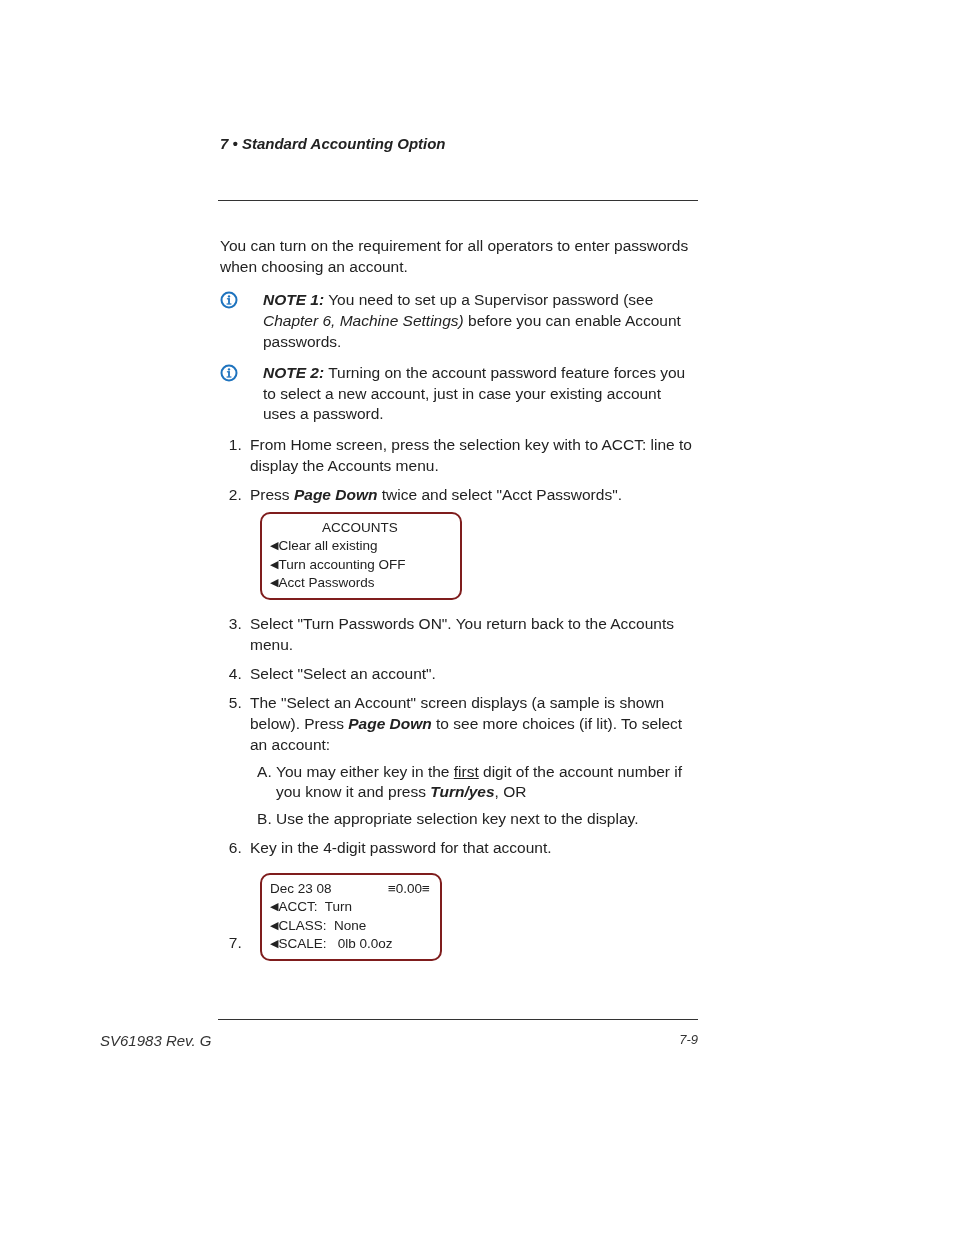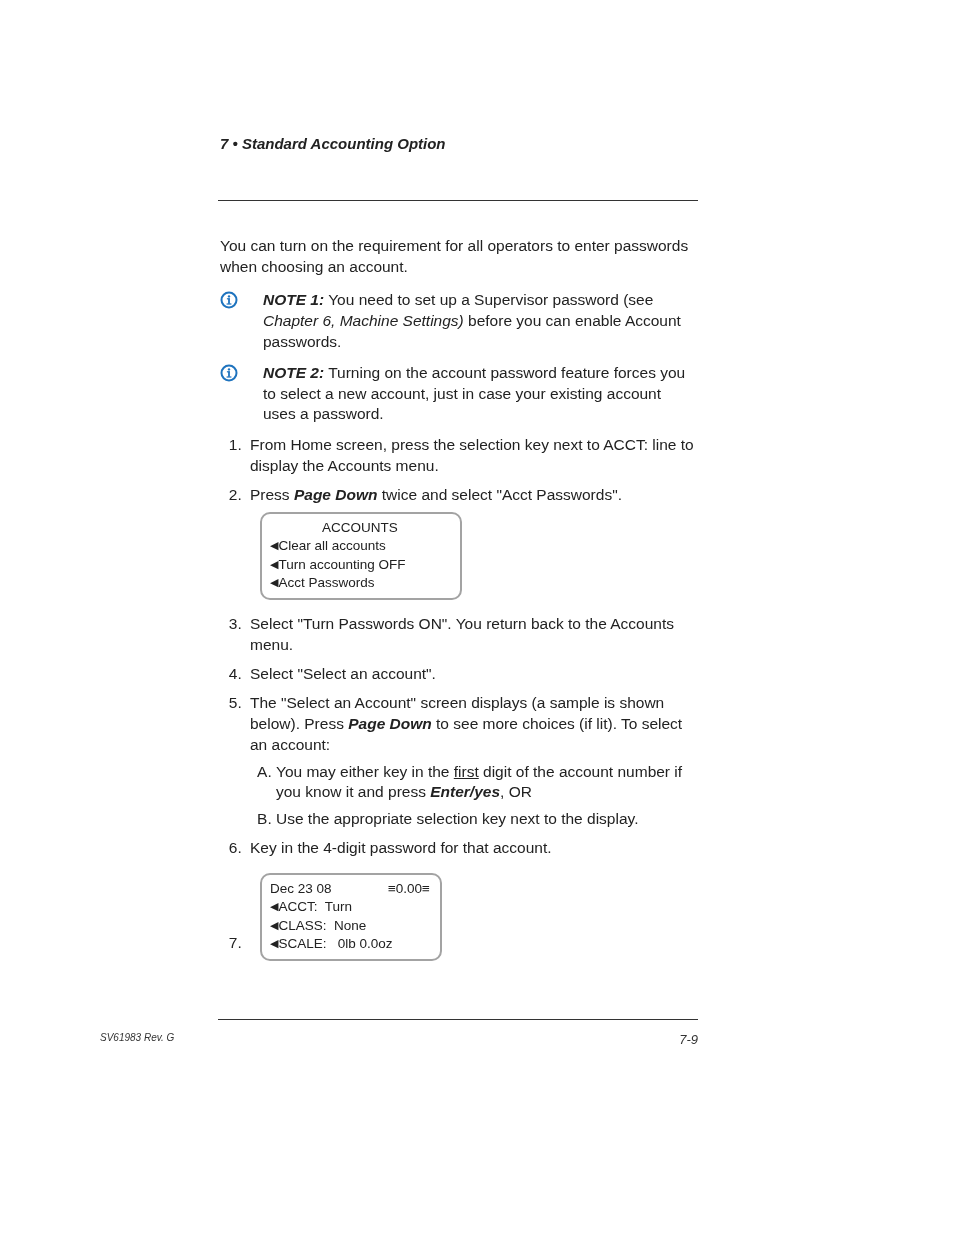--- a/index.html
+++ b/index.html
@@ -101,21 +101,21 @@
   }
   ol.substeps {
     list-style-type: upper-alpha;
     margin: 6px 0 0 0;
     padding-left: 26px;
   }
   ol.substeps > li {
     margin-bottom: 6px;
   }
   .screen-box {
-    border: 2px solid #a3a3a3;
+    border: 2px solid #7f1d1d;
     border-radius: 10px;
     display: inline-block;
     padding: 5px 10px 6px 8px;
     font-size: 13.5px;
     line-height: 1.35;
     margin: 6px 0 6px 10px;
     min-width: 180px;
   }
   .screen-title-center {
     text-align: center;
@@ -138,21 +138,21 @@
     left: 218px;
     right: 256px;
     top: 1019px;
     border-top: 1px solid #333;
   }
   .footer-left {
     position: absolute;
     left: 100px;
     top: 1032px;
     font-style: italic;
-    font-size: 10px;
+    font-size: 15px;
     color: #333;
   }
   .footer-right {
     position: absolute;
     right: 256px;
     top: 1032px;
     font-style: italic;
     font-size: 13px;
     color: #333;
   }
@@ -207,49 +207,49 @@
           </svg>
         </span>
         <div class="note-text">
           <span class="bolditalic">NOTE 2:</span><span> Turning on the account password feature forces you to select a new account, just in case your existing account uses a password.</span>
         </div>
       </div>
 
       <ol class="steps">
 
         <li>
-          <span>From Home screen, press the selection key next to ACCT: line to display the Accounts menu.</span>
+          <span>From Home screen, press the selection key with to ACCT: line to display the Accounts menu.</span>
         </li>
 
         <li>
           <span>Press </span><span class="bolditalic">Page Down</span><span> twice and select "Acct Passwords".</span>
 
           <div class="screen-box">
             <div class="screen-title-center">ACCOUNTS</div>
-            <div class="screen-line"><span class="arrow">◀</span><span>Clear all accounts</span></div>
+            <div class="screen-line"><span class="arrow">◀</span><span>Clear all existing</span></div>
             <div class="screen-line"><span class="arrow">◀</span><span>Turn accounting OFF</span></div>
             <div class="screen-line"><span class="arrow">◀</span><span>Acct Passwords</span></div>
           </div>
         </li>
 
         <li>
           <span>Select "Turn Passwords ON". You return back to the Accounts menu.</span>
         </li>
 
         <li>
           <span>Select "Select an account".</span>
         </li>
 
         <li>
           <span>The "Select an Account" screen displays (a sample is shown below). Press </span><span class="bolditalic">Page Down</span><span> to see more choices (if lit). To select an account:</span>
 
 
           <ol class="substeps">
             <li>
-              <span>You may either key in the </span><span class="underline">first</span><span> digit of the account number if you know it and press </span><span class="bolditalic">Enter/yes</span><span>, OR</span>
+              <span>You may either key in the </span><span class="underline">first</span><span> digit of the account number if you know it and press </span><span class="bolditalic">Turn/yes</span><span>, OR</span>
             </li>
             <li>
               <span>Use the appropriate selection key next to the display.</span>
             </li>
           </ol>
         </li>
 
         <li>
           <span>Key in the 4-digit password for that account.</span>
         </li>

